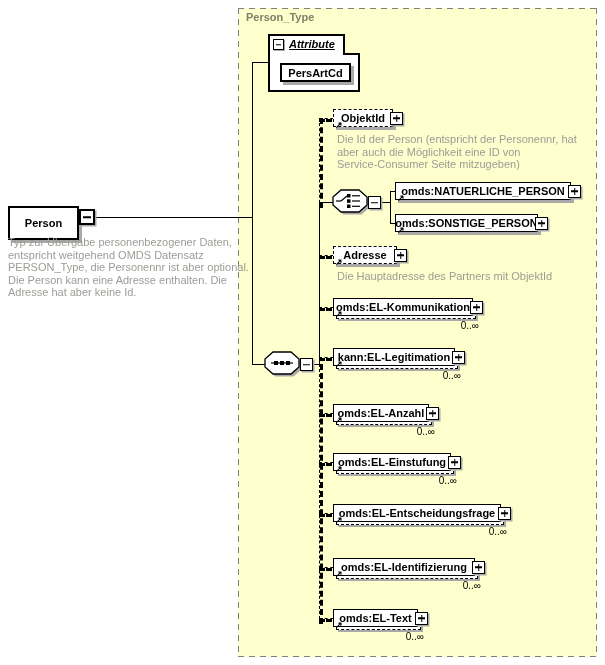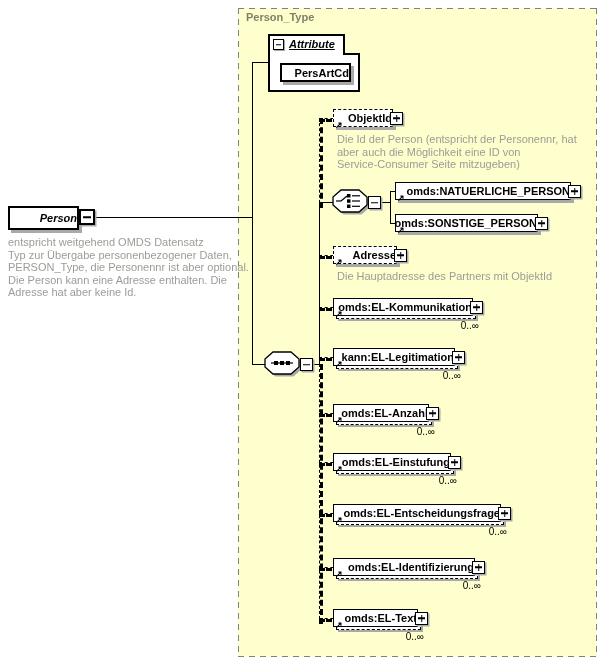--- a/index.html
+++ b/index.html
@@ -14,25 +14,25 @@
   .bv { position:absolute; width:1px;
         background:repeating-linear-gradient(180deg,#808080 0 6px,transparent 6px 11px); }
   .type-title { position:absolute; font:bold 11px "Liberation Sans",sans-serif; color:#80806A; }
   
   .hl { position:absolute; height:0; border-top:1px solid #000; z-index:1; }
   .vl { position:absolute; width:0; border-left:1px solid #000; z-index:1; }
   .dash { border-style:dashed; }
   
   .node { position:absolute; box-sizing:border-box; height:18px; background:#fff;
           border:1px solid #000; z-index:2; display:flex; align-items:center;
-          justify-content:flex-end; white-space:nowrap;
+          justify-content:center; white-space:nowrap;
           font:bold 11px "Liberation Sans",sans-serif; color:#000; }
   .node.req, .node.opt { box-shadow:3px 3px 0 #A9A9A9; }
   .node.opt { border-style:dashed; }
-  .gelem { height:24px; border-width:2px; box-shadow:3px 3px 0 #A9A9A9;font-style:italic; }
+  .gelem { height:34px; border-width:2px; box-shadow:3px 3px 0 #A9A9A9; }
   .stackwrap { position:absolute; z-index:2; }
   .stack { position:absolute; left:3px; top:3px; width:100%; height:100%;
            box-sizing:border-box; border:1px dashed #000; background:#fff;
            box-shadow:2px 2px 0 #A9A9A9; }
   .stackwrap .node { position:absolute; left:0; top:0; width:100%; height:100%; }
   .ref { position:absolute; left:1px; bottom:-4px; font-size:9px; font-weight:bold;
          color:#000; z-index:3; line-height:9px; }
   .card { position:absolute; right:-6px; top:100%; margin-top:4px;
           font:10px "Liberation Sans",sans-serif; color:#000; }
   
@@ -93,22 +93,22 @@
   <div class="hl" style="left:381px;top:202px;width:9px"></div>
   <div class="vl" style="left:390px;top:191px;height:32px"></div>
   <div class="hl" style="left:390px;top:191px;width:5px"></div>
   <div class="hl" style="left:390px;top:223px;width:5px"></div>
 
   <div class="node req gelem" style="left:8px;top:206px;width:71px">
     <span>Person</span>
   </div>
   <div class="sbtn big" style="left:79px;top:209px"></div>
   <div class="ann" style="left:8px;top:236px">
+    <div>Typ zur Übergabe personenbezogener Daten,</div>
     <div>entspricht weitgehend OMDS Datensatz</div>
-    <div>Typ zur Übergabe personenbezogener Daten,</div>
     <div>PERSON_Type, die Personennr ist aber optional.</div>
     <div>Die Person kann eine Adresse enthalten. Die</div>
     <div>Adresse hat aber keine Id.</div>
   </div>
 
   <div class="attr-body" style="left:268px;top:53px;width:92px;height:39px"></div>
   <div class="attr-tab" style="left:268px;top:34px;width:77px;height:21px"></div>
   <div class="sbtn small" style="left:273px;top:39px"></div>
   <div class="attr-label" style="left:289px;top:38px">Attribute</div>
   <div class="node req" style="left:280px;top:63px;width:71px;height:19px;border-width:2px">

